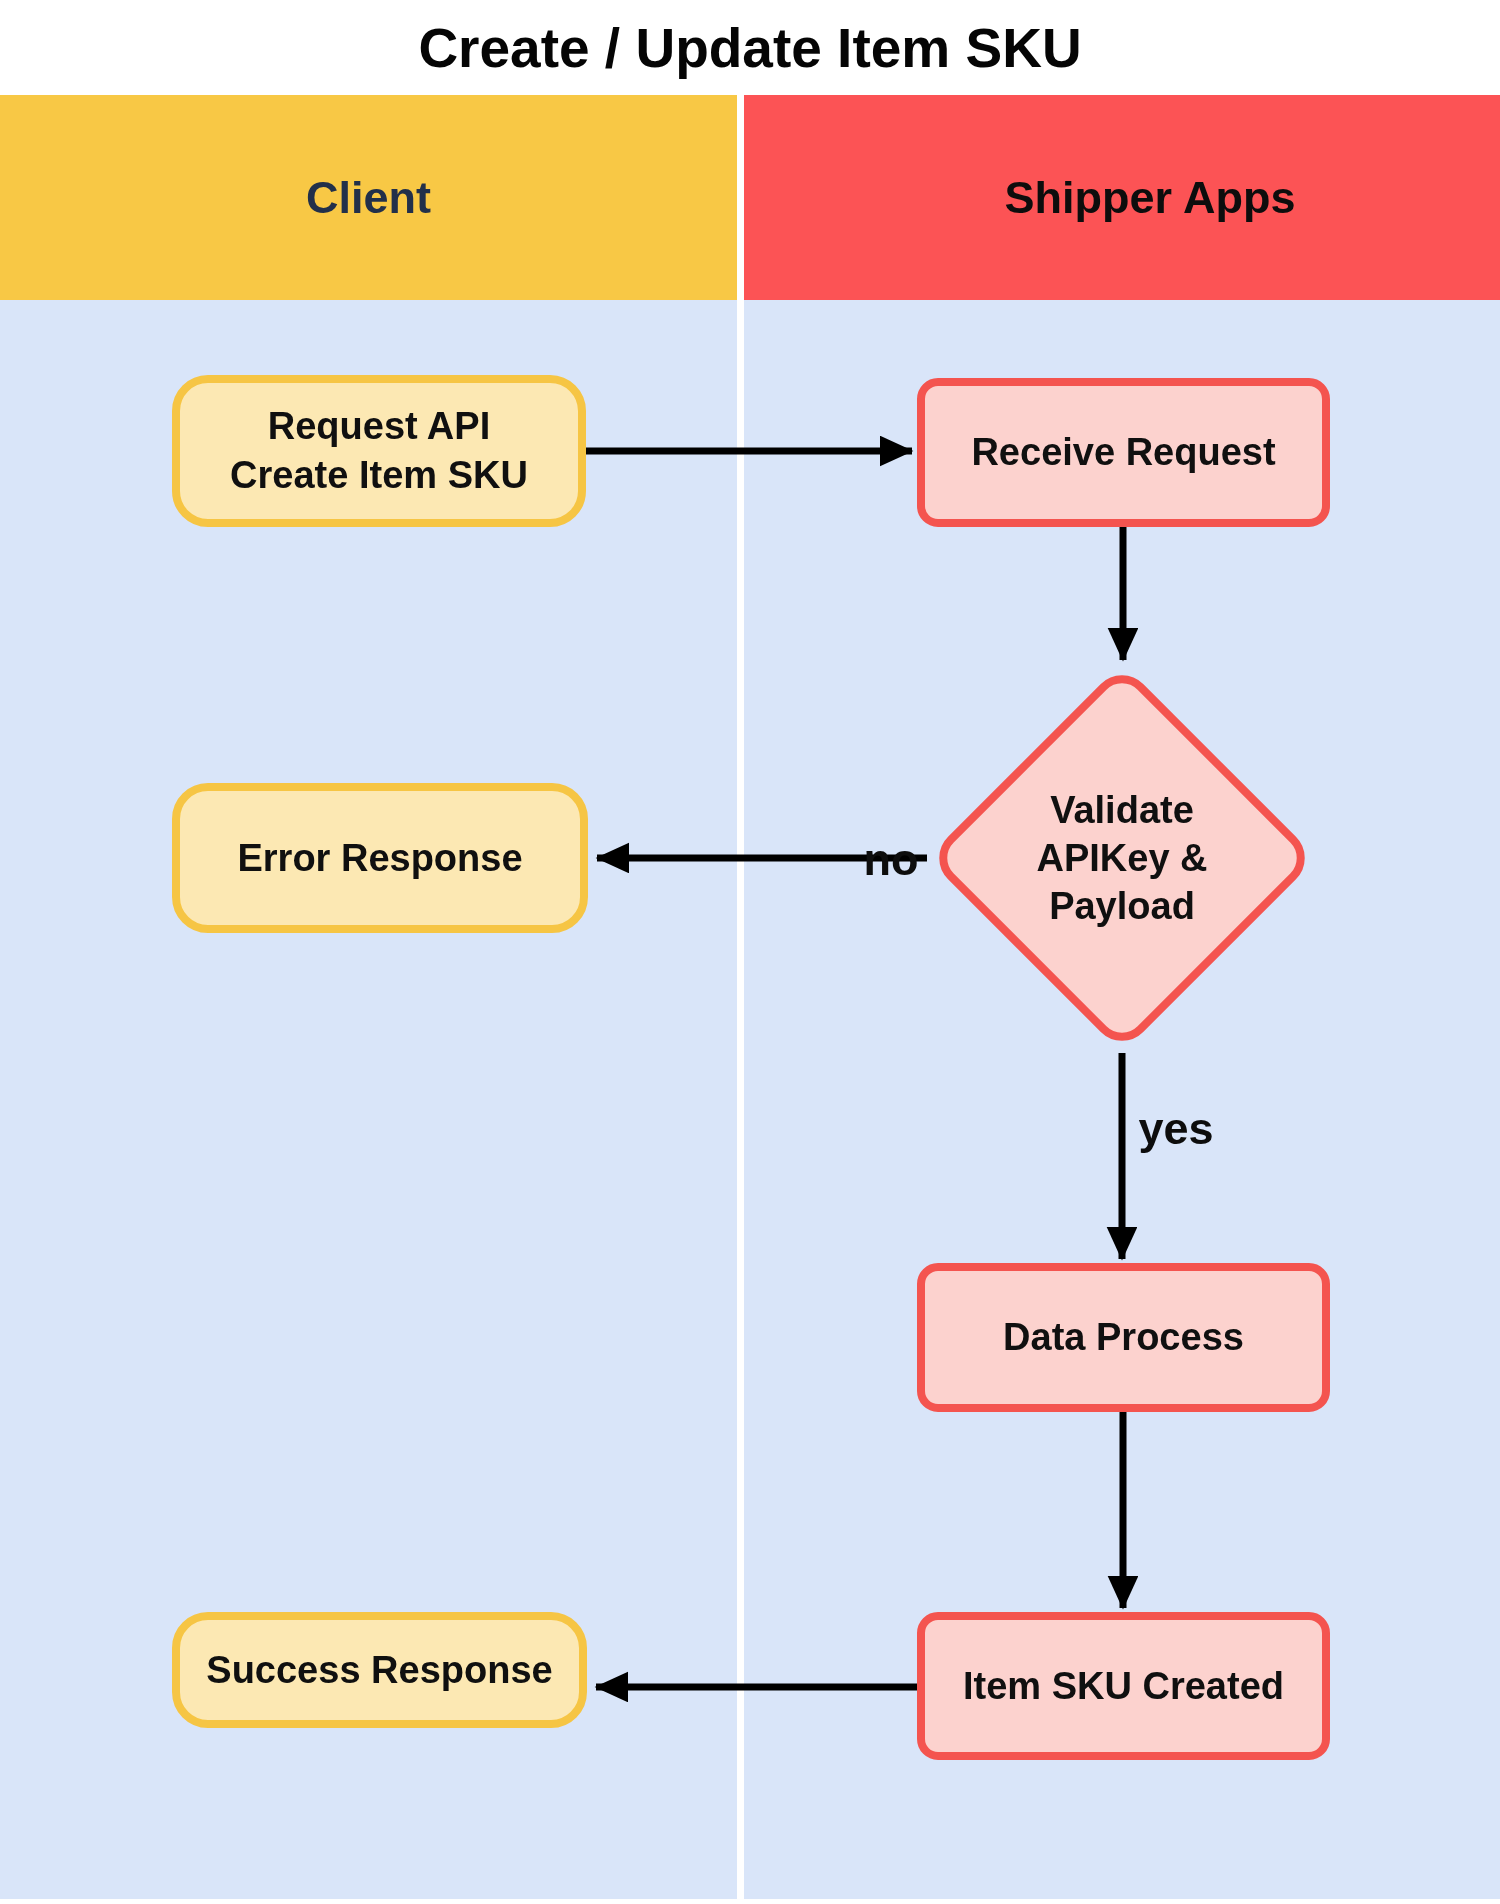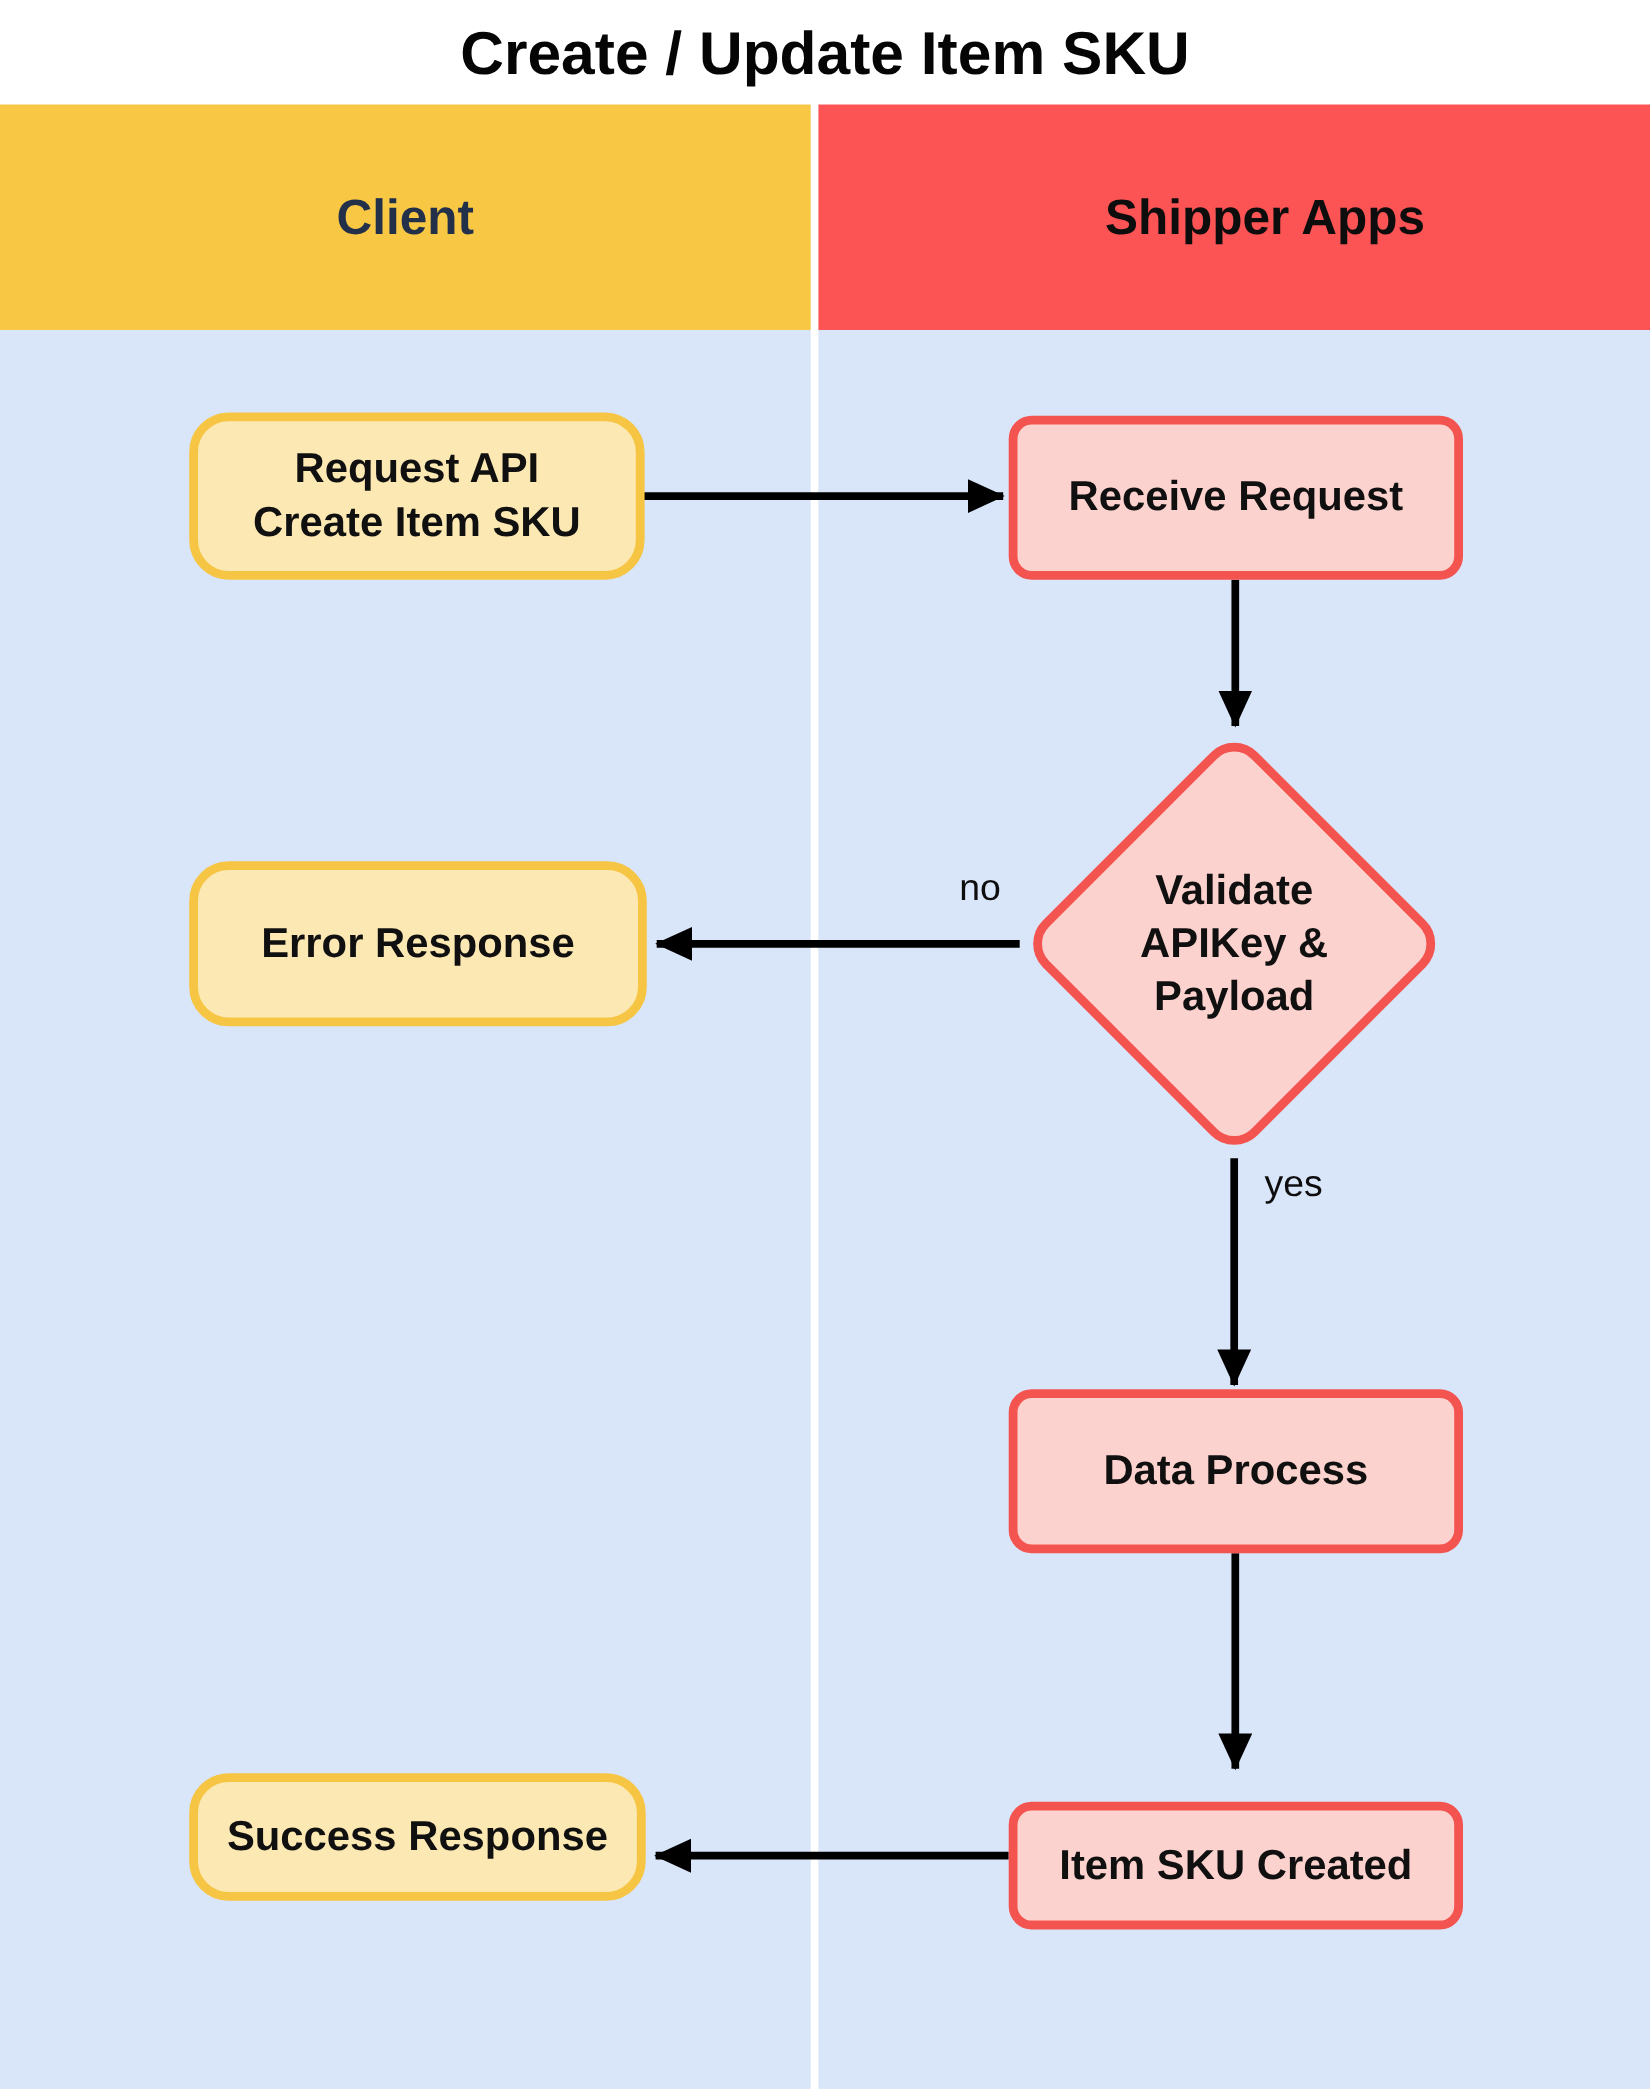--- a/index.html
+++ b/index.html
@@ -30,35 +30,35 @@
     display:flex; align-items:center; justify-content:center;
     text-align:center; font-size:38px; font-weight:700;
     color:#101010; line-height:1.28; white-space:pre-line;
   }
   .node.yellow { background:#FCE8B3; border-color:#F6C544; }
   .node.pink   { background:#FCD2CE; border-color:#F4544F;border-radius:21px; }
   #n-request { left:172px; top:375px;  width:414px; height:152px; }
   #n-receive { left:917px; top:378px;  width:413px; height:149px; }
   #n-error   { left:172px; top:783px;  width:416px; height:150px; }
   #n-data    { left:917px; top:1263px; width:413px; height:149px; }
-  #n-item    { left:917px; top:1612px; width:413px; height:116px;margin-top:26px; }
+  #n-item    { left:917px; top:1612px; width:413px; height:148px; }
   #n-success { left:172px; top:1612px; width:415px; height:116px; }
   .diamond {
     position:absolute; left:984px; top:720px; width:276px; height:276px;
     box-sizing:border-box; background:#FCD2CE; border:8px solid #F4544F;
     border-radius:30px; transform:rotate(45deg);
   }
   .diamond-label {
     position:absolute; left:922px; top:786px; width:400px;
     text-align:center; font-size:38px; font-weight:700;
     line-height:48px; color:#101010; white-space:pre-line;
   }
   .edge-label {
     position:absolute; width:120px; text-align:center;
-    font-size:34px; font-weight:400; color:#0D0D0D;
+    font-size:45px; font-weight:700; color:#0D0D0D;margin-top:46px;
   }
   #lbl-no  { left:831px;  top:788px;  }
   #lbl-yes { left:1116px; top:1057px; }
 </style>
 </head>
 <body>
 
 <div class="stage">
 
   <div class="title">Create / Update Item SKU</div>

